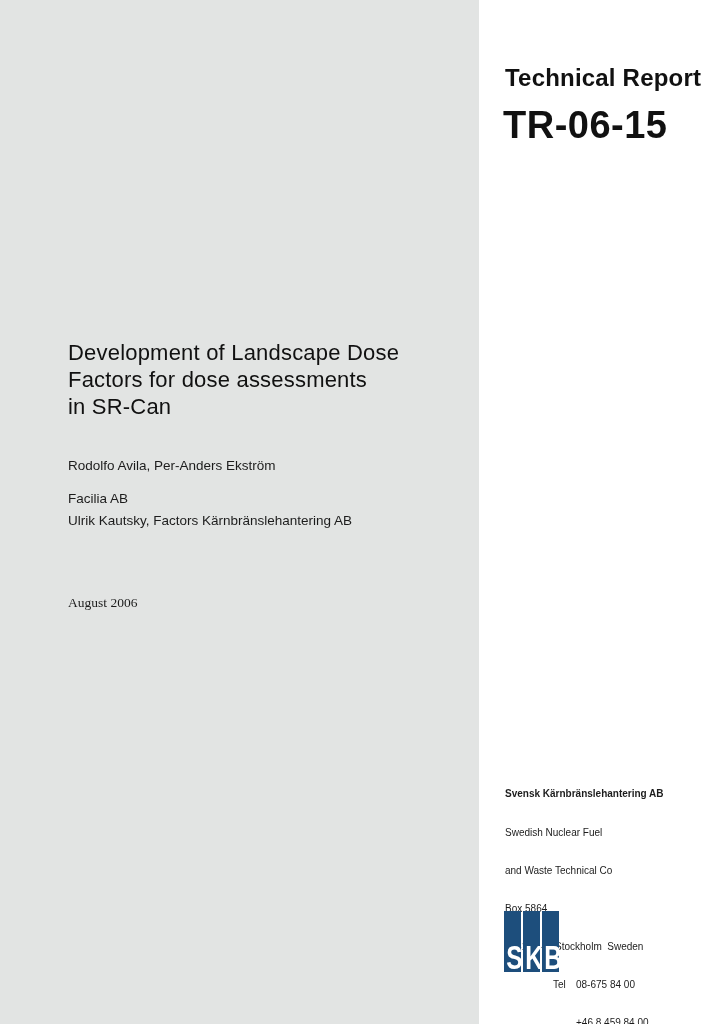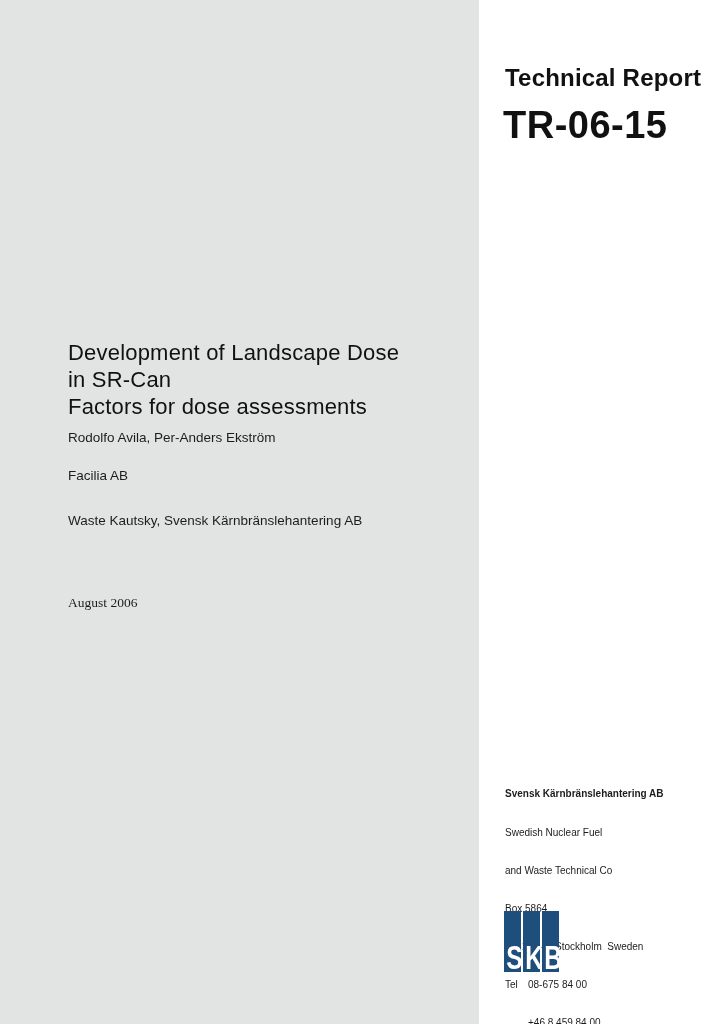--- a/index.html
+++ b/index.html
@@ -58,40 +58,41 @@
   .title span { display: block; }
 
   
   .author-line {
     position: absolute;
     left: 68px;
     font-size: 13.5px;
     line-height: 16px;
     color: #1c1c1c;
   }
-  .author-line.l1 { top: 430px; }
-  .author-line.l2 { top: 468px; }
+  .author-line.l1 { top: 458px; }
+  .author-line.l2 { top: 491px; }
   .author-line.l3 { top: 513px; }
   .author-line.date { top: 595px; font-family: Liberation Serif, serif; }
 
   
   .publisher {
     position: absolute;
     left: 505px;
     top: 763px;
     font-size: 10px;
     line-height: 12.7px;
     color: #1c1c1c;
     white-space: pre-wrap;
   }
   .publisher .name {
     font-weight: bold;
   }
   .phone-row {
     display: flex;
+    margin-left: 48px;
   }
   .phone-row .plabel {
     width: 23px;
     flex: 0 0 23px;
   }
 
   
   .logo {
     position: absolute;
     left: 504px;
@@ -123,29 +124,29 @@
 <body>
 
 <div class="gray-panel"></div>
 
 <div class="report-type">Technical Report</div>
 
 <div class="report-number">TR-06-15</div>
 
 <h1 class="title">
   <span>Development of Landscape Dose</span>
+  <span>Factors for dose assessments</span>
   <span>in SR-Can</span>
-  <span>Factors for dose assessments</span>
 </h1>
 
 <div class="author-line l1">Rodolfo Avila, Per-Anders Ekström</div>
 
 <div class="author-line l2">Facilia AB</div>
 
-<div class="author-line l3">Waste Kautsky, Svensk Kärnbränslehantering AB</div>
+<div class="author-line l3">Ulrik Kautsky, Factors Kärnbränslehantering AB</div>
 
 <div class="author-line date">August 2006</div>
 
 <div class="publisher">
   <div class="name">Svensk Kärnbränslehantering AB</div>
   <div>Swedish Nuclear Fuel</div>
   <div>and Waste Technical Co</div>
   <div>Box 5864</div>
   <div>SE-102 40 Stockholm  Sweden</div>
   <div class="phone-row">

